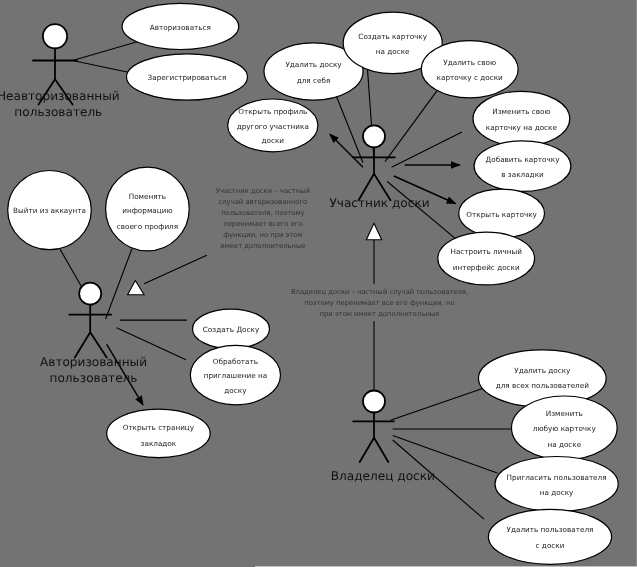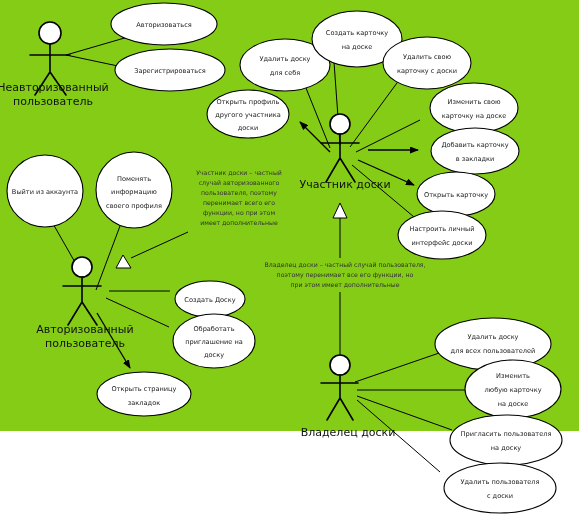--- a/index.html
+++ b/index.html
@@ -1,18 +1,18 @@
 <!DOCTYPE html>
 <html><head>
 <meta charset="utf-8">
 <style>
   html,body{margin:0;padding:0;background:#ffffff;}
   body{width:579px;height:515px;overflow:hidden;
        font-family:"DejaVu Sans","Liberation Sans",sans-serif;}
-  #stage{position:relative;width:579px;height:431px;background:#84cc16;}
+  #stage{position:relative;width:579px;height:515px;background:#737373;}
   svg#diagram{position:absolute;left:0;top:0;width:579px;height:515px;display:block;}
   .uc-ellipse{fill:#ffffff;stroke:#000000;stroke-width:1.1;}
   .uc-label{font-family:"DejaVu Sans","Liberation Sans",sans-serif;
             font-size:6.6px;fill:#222222;text-anchor:middle;}
   .actor-line{stroke:#000000;stroke-width:1.6;fill:none;stroke-linecap:round;}
   .actor-head{fill:#ffffff;stroke:#000000;stroke-width:1.6;}
   .actor-name{font-family:"DejaVu Sans","Liberation Sans",sans-serif;
               font-size:11px;fill:#111111;text-anchor:middle;}
   .assoc{stroke:#000000;stroke-width:1.0;fill:none;}
   .assoc-arrow{stroke:#000000;stroke-width:1.3;fill:none;}

